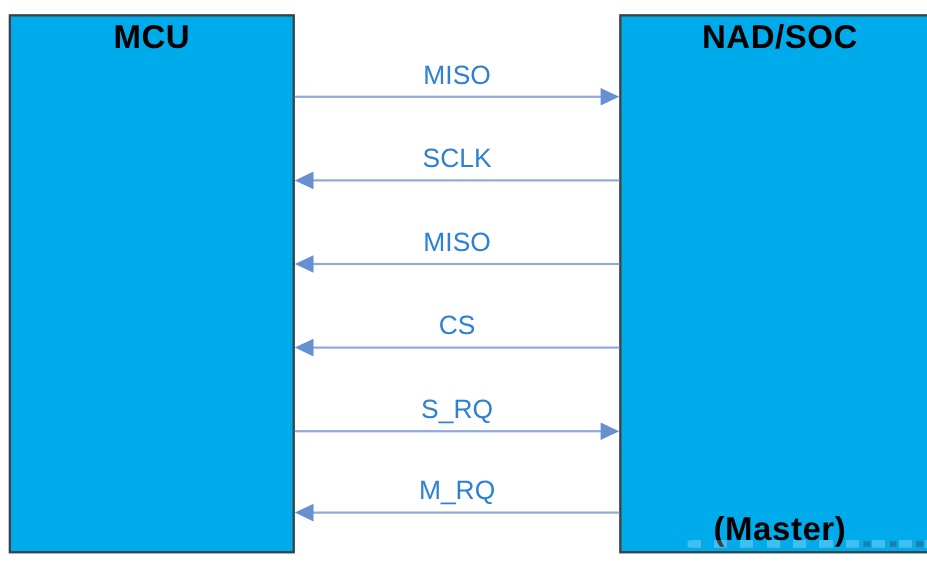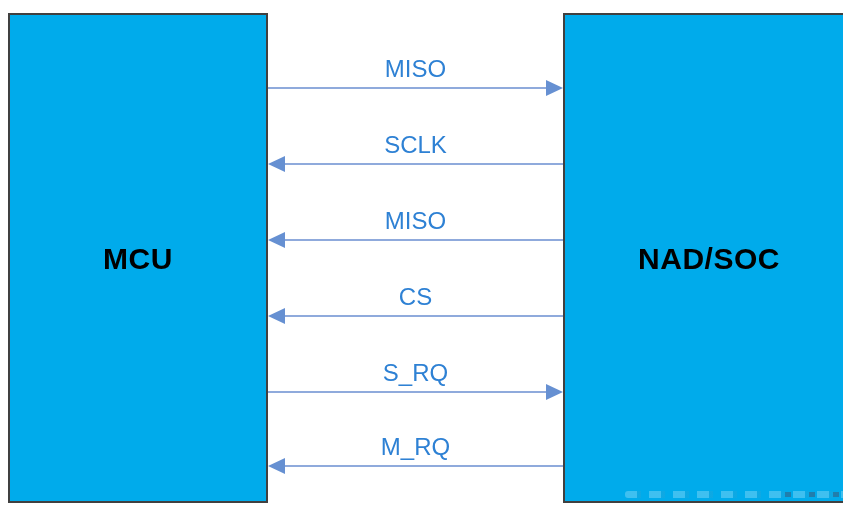--- a/index.html
+++ b/index.html
@@ -3,21 +3,21 @@
 <meta charset="utf-8">
 <style>
   html,body{margin:0;padding:0;background:#ffffff;}
   body{font-family:"Liberation Sans", sans-serif;}
   .canvas{position:relative;width:843px;height:514px;background:#ffffff;overflow:hidden;}
 
   .box{
     position:absolute;top:13px;height:490px;box-sizing:border-box;
     background:var(--box-fill,#00abeb);
     border:2px solid var(--box-border,#404040);
-    display:flex;flex-direction:row;align-items:center;justify-content:center;
+    display:flex;flex-direction:column;align-items:center;justify-content:space-between;
     color:var(--box-text,#000);
   }
   .box.left{left:8px;width:260px;}
   .box.right{left:563px;width:292px;}
   .box-title{
     font-size:30px;font-weight:bold;line-height:39px;text-align:center;
     letter-spacing:0.5px;
   }
 
   .signals{position:absolute;left:268px;top:0;width:295px;height:366px;}
@@ -52,20 +52,21 @@
 <body>
 
 <div class="canvas">
 
   <div class="box left">
     <div class="box-title">MCU</div>
   </div>
 
   <div class="box right">
     <div class="box-title">NAD/SOC</div>
+    <div class="box-title">(Master)</div>
     <div class="watermark"></div>
     <div class="watermark-dots"></div>
   </div>
 
   <div class="signals" id="signals">
       <div class="signal-row" style="top: 88px;">
         <div class="signal-label">MISO</div>
         <div class="signal-line dir-right"></div>
         <div class="arrowhead right"></div>
       </div>

